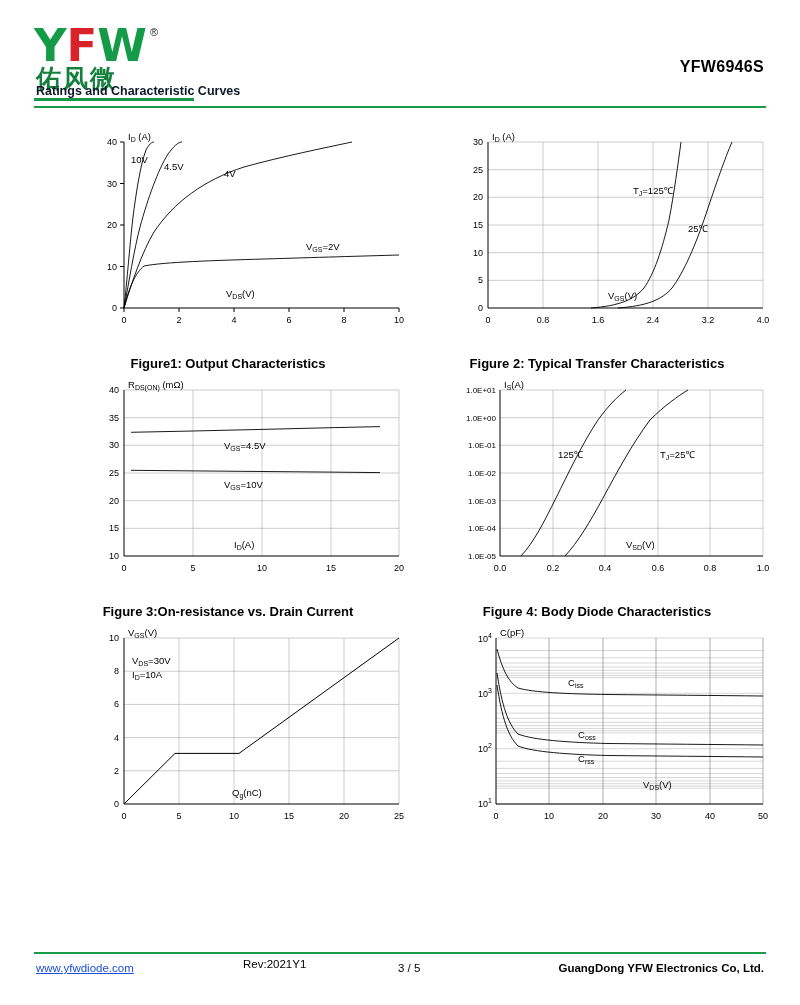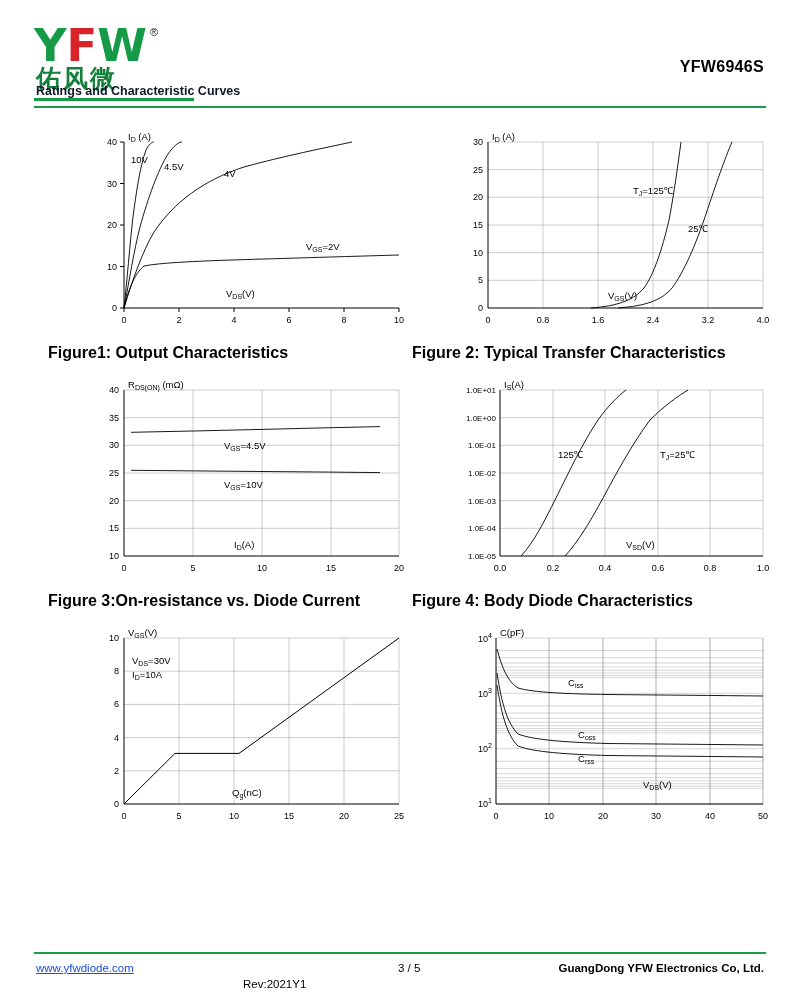--- a/index.html
+++ b/index.html
@@ -24,32 +24,32 @@
   .logo-cn{position:absolute;left:2px;top:44px;font-family:"DejaVu Sans", sans-serif;font-size:25px;font-weight:bold;color:#15803d;letter-spacing:2px;}
   .logo-underline{position:absolute;left:0;top:80px;width:160px;height:3px;background:#159b48;}
   .part-no{position:absolute;right:36px;top:58px;font-size:16px;font-weight:bold;letter-spacing:.3px;margin-left:32px;}
   .subtitle{position:absolute;left:36px;top:84px;font-size:12.5px;font-weight:bold;color:#0f172a;}
   .hdr-rule{position:absolute;left:34px;top:106px;width:732px;height:2px;background:#1a9a4b;}
 
   
   .ftr-rule{position:absolute;left:34px;top:952px;width:732px;height:2px;background:#1a9a4b;}
   .footer{position:absolute;left:0;top:958px;width:800px;height:30px;font-size:11.5px;}
   .ftr-url{position:absolute;left:36px;top:4px;color:#1b4fd8;text-decoration:underline;}
-  .ftr-rev{position:absolute;left:243px;top:20px;color:#000;}
+  .ftr-rev{position:absolute;left:243px;top:0;color:#000;}
   .ftr-page{position:absolute;left:398px;top:4px;color:#000;}
   .ftr-co{position:absolute;right:36px;top:4px;color:#000;font-weight:bold;}
 
   
   .figs{position:absolute;left:0;top:132px;width:800px;}
   .figrow{position:relative;width:800px;height:248px;}
   .fig{position:absolute;width:370px;height:248px;}
   .fig.left{left:48px;}
   .fig.right{left:412px;}
   .plot{position:relative;width:330px;height:196px;margin-left:36px;}
-  .cap{position:absolute;left:0;top:212px;width:360px;text-align:left;font-size:16px;font-weight:bold;}
+  .cap{position:absolute;left:0;top:224px;width:360px;text-align:center;font-size:13px;font-weight:bold;}
   .fig.right .cap{width:370px;}
   svg{display:block;}
   text{font-family:"Liberation Sans", sans-serif;}
 </style>
 </head>
 <body>
 
 <div class="header">
   <div class="logo-wrap">
     <div class="logo-text-row">
@@ -210,21 +210,21 @@
             <text x="315" y="191">20</text>
           </g>
           <path d="M47,52.3 L109,51.0 L178,49.4 L247,47.7 L296,46.6" fill="none" stroke="#000" stroke-width="0.9"></path>
           <path d="M47,90.3 L109,90.9 L178,91.5 L247,92.1 L296,92.6" fill="none" stroke="#000" stroke-width="0.9"></path>
           <text x="140" y="69" font-size="9.5">V<tspan font-size="7" dy="2">GS</tspan><tspan dy="-2">=4.5V</tspan></text>
           <text x="140" y="108" font-size="9.5">V<tspan font-size="7" dy="2">GS</tspan><tspan dy="-2">=10V</tspan></text>
           <text x="150" y="168" font-size="9.5">I<tspan font-size="7" dy="2">D</tspan><tspan dy="-2">(A)</tspan></text>
           <text x="44" y="8" font-size="9.5">R<tspan font-size="7" dy="2">DS(ON)</tspan><tspan dy="-2"> (mΩ)</tspan></text>
         </svg>
       </div>
-      <div class="cap">Figure 3:On-resistance vs. Diode Current</div>
+      <div class="cap">Figure 3:On-resistance vs. Drain Current</div>
     </div>
 
     <div class="fig right">
       <div class="plot">
         <svg width="330" height="200" viewBox="0 0 330 200">
           <g stroke="#999" stroke-width="0.5">
             <line x1="105" y1="10" x2="105" y2="176"></line>
             <line x1="157" y1="10" x2="157" y2="176"></line>
             <line x1="210" y1="10" x2="210" y2="176"></line>
             <line x1="262" y1="10" x2="262" y2="176"></line>

